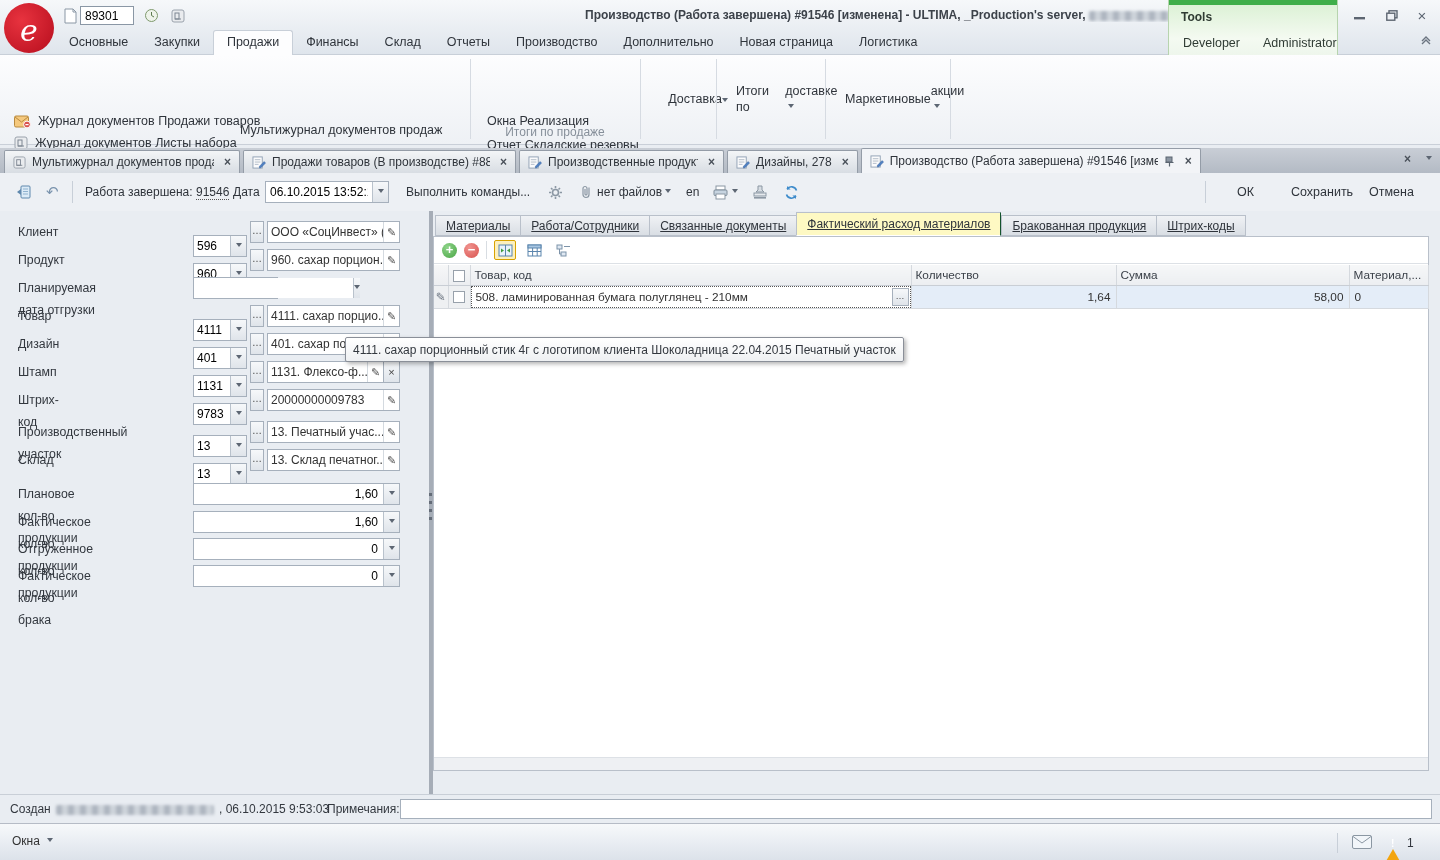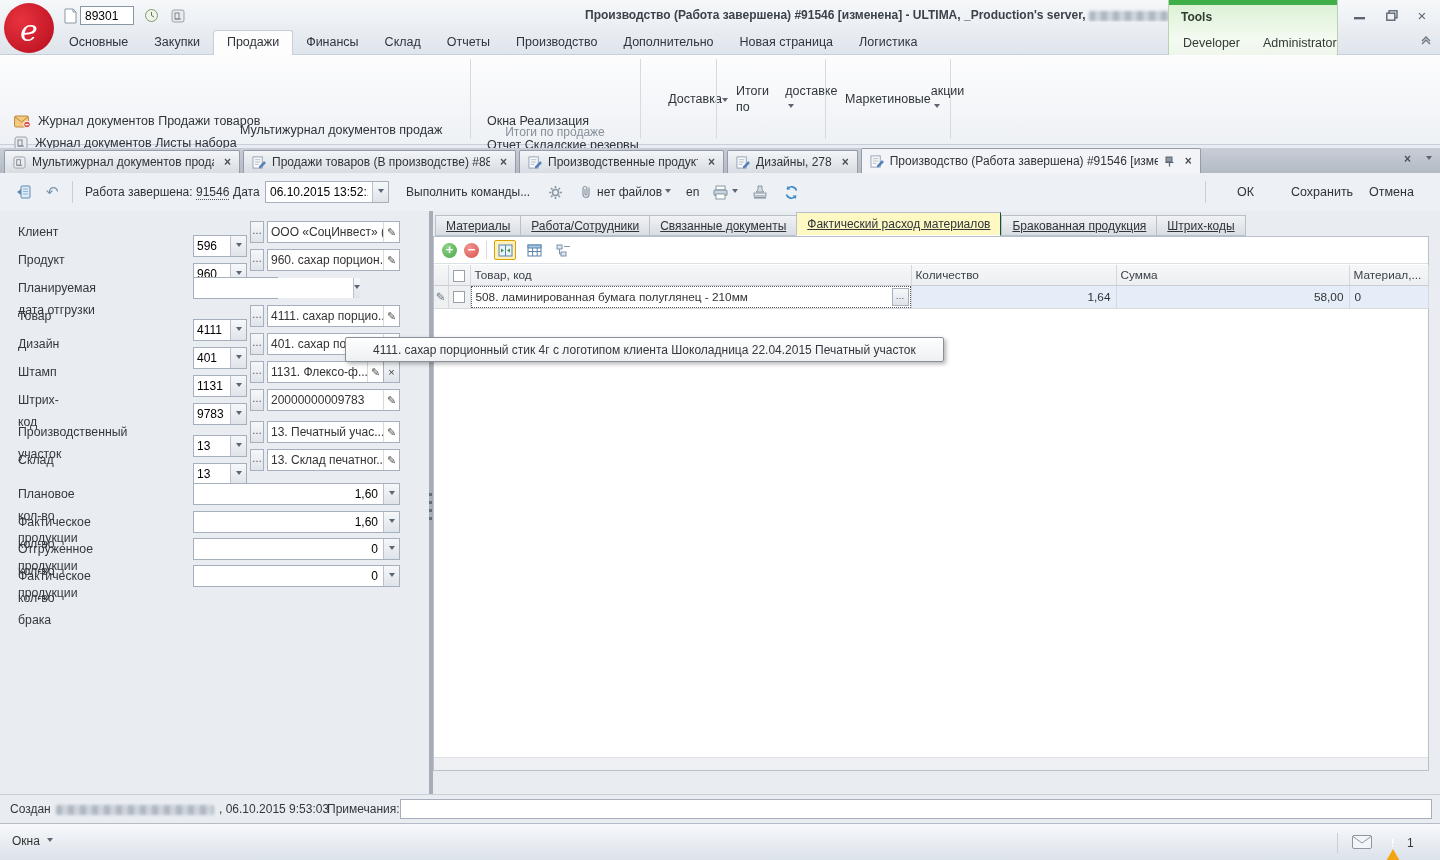--- a/index.html
+++ b/index.html
@@ -121,21 +121,21 @@
   .chkbox{display:inline-block;width:12px;height:12px;border:1px solid #98a1ab;background:#fff;vertical-align:middle;}
   .cell-editor{display:flex;align-items:center;height:22px;background:#fff;border:1px dotted #555;}
   .cell-editor .txt{flex:1;padding:0 4px;white-space:nowrap;overflow:hidden;}
   .cell-editor .dots{width:17px;height:18px;margin-right:1px;border:1px solid #a6b0bc;
                      background:linear-gradient(#f6f8fa,#dfe4ea);font-size:9px;line-height:15px;text-align:center;color:#444;}
   .grid-hscroll{position:absolute;left:0;bottom:0;right:0;height:13px;background:#eef0f3;border-top:1px solid #dde1e6;}
 
   
   .tooltip{position:absolute;left:345px;top:337px;height:25px;z-index:9;background:linear-gradient(#ffffff,#eef0f2);
            border:1px solid #8a8f98;border-radius:2px;box-shadow:2px 2px 4px rgba(0,0,0,.3);
-           display:flex;align-items:center;padding:0 27px;font-size:12px;color:#33383f;white-space:nowrap;}
+           display:flex;align-items:center;padding:0 7px;font-size:12px;color:#33383f;white-space:nowrap;}
 
   
   .notesrow{position:absolute;left:0;top:794px;width:1440px;height:29px;background:#e9edf2;border-top:1px solid #c9cfd7;}
   .notesrow .lab{position:absolute;top:7px;font-size:12px;color:#33383f;}
   .notes-input{position:absolute;left:400px;top:4px;width:1032px;height:20px;border:1px solid #a6b0bc;background:#fff;
                font-size:12px;padding:0 4px;font-family:"Liberation Sans",sans-serif;}
   .statusbar{position:absolute;left:0;top:823px;width:1440px;height:37px;
              background:linear-gradient(#f7f9fb,#dce2ea);border-top:1px solid #b6bcc6;}
   .warn-tri{position:relative;width:0;height:0;border-left:8px solid transparent;border-right:8px solid transparent;
             border-bottom:14px solid #f3a40e;}

